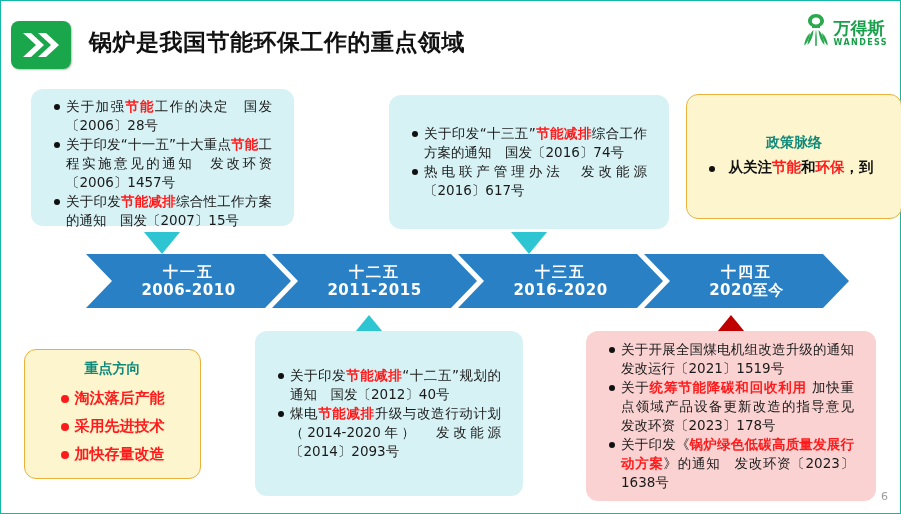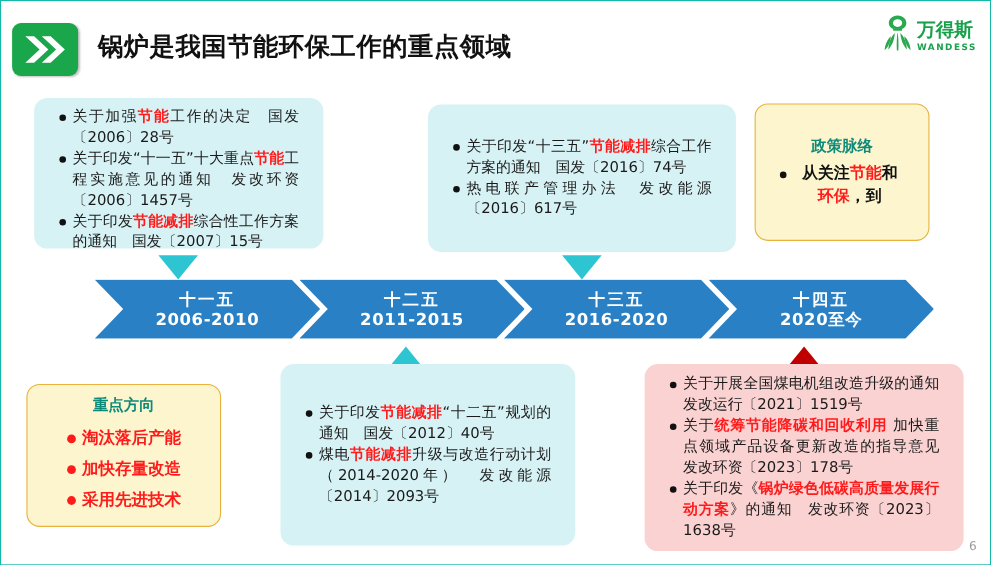--- a/index.html
+++ b/index.html
@@ -160,21 +160,21 @@
       </ul>
   </div>
 
   <div class="card cyan" id="card135" style="left:388px;top:94px;width:280px;height:134px;display:flex;align-items:center;">
     <ul class="items" style="width:100%;">
         <li><span>关于印发“十三五”</span><span class="red">节能减排</span><span>综合工作方案的通知　国发〔2016〕74号</span></li>
         <li><span>热电联产管理办法　发改能源〔2016〕617号</span></li>
       </ul>
   </div>
 
-  <div class="card yellow" id="cardPolicy" style="left:685px;top:93px;width:159px;height:125px;display:flex;flex-direction:column;justify-content:center;">
+  <div class="card yellow" id="cardPolicy" style="left:685px;top:93px;width:216px;height:125px;display:flex;flex-direction:column;justify-content:center;font-family:Liberation Mono, monospace;">
     <div class="y-title">政策脉络</div>
     <div class="y-line"><span>从关注</span><span class="red">节能</span><span>和</span><span class="red">环保</span><span>，到</span></div>
   </div>
 
   <div class="tri-down" style="left:143px;top:231px;"></div>
   <div class="tri-down" style="left:510px;top:231px;"></div>
 
   <div class="tri-up" style="left:350px;top:314px;"></div>
   <div class="tri-up red" style="left:712px;top:314px;"></div>
 
@@ -192,22 +192,22 @@
   </div>
   <div class="chev" style="left:643px;width:205px;">
     <div class="cn">十四五</div>
     <div class="yr">2020至今</div>
   </div>
 
   <div class="card yellow" id="cardFocus" style="left:23px;top:348px;width:177px;height:130px;display:flex;flex-direction:column;justify-content:center;">
     <div class="y-title">重点方向</div>
     <ul class="ylist">
         <li><span class="dot"></span>淘汰落后产能</li>
+        <li><span class="dot"></span>采用先进技术</li>
         <li><span class="dot"></span>加快存量改造</li>
-        <li><span class="dot"></span>采用先进技术</li>
       </ul>
   </div>
 
   <div class="card cyan" id="card125" style="left:254px;top:330px;width:268px;height:165px;display:flex;align-items:center;">
     <ul class="items" style="width:100%;">
         <li><span>关于印发</span><span class="red">节能减排</span><span>“十二五”规划的通知　国发〔2012〕40号</span></li>
         <li><span>煤电</span><span class="red">节能减排</span><span>升级与改造行动计划（2014-2020年）　发改能源〔2014〕2093号</span></li>
       </ul>
   </div>
 

